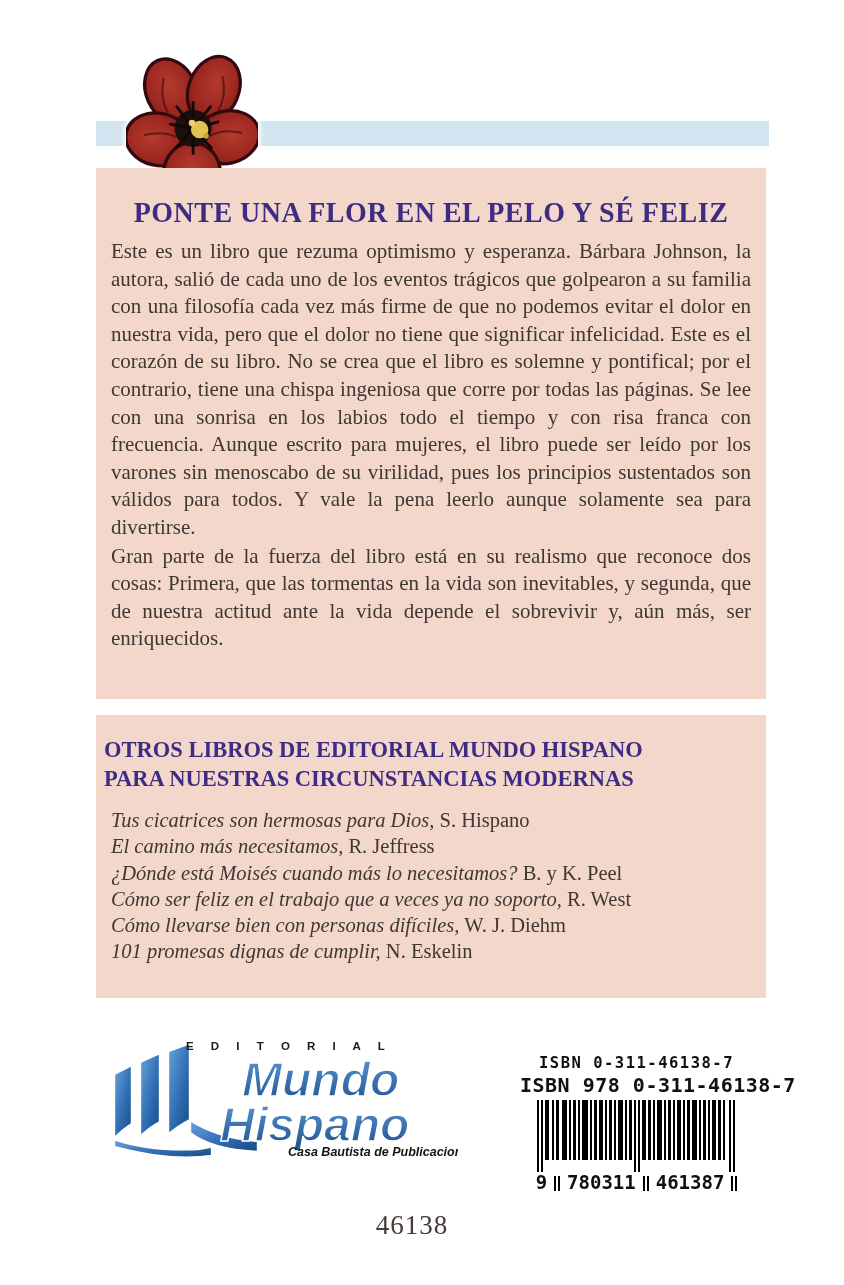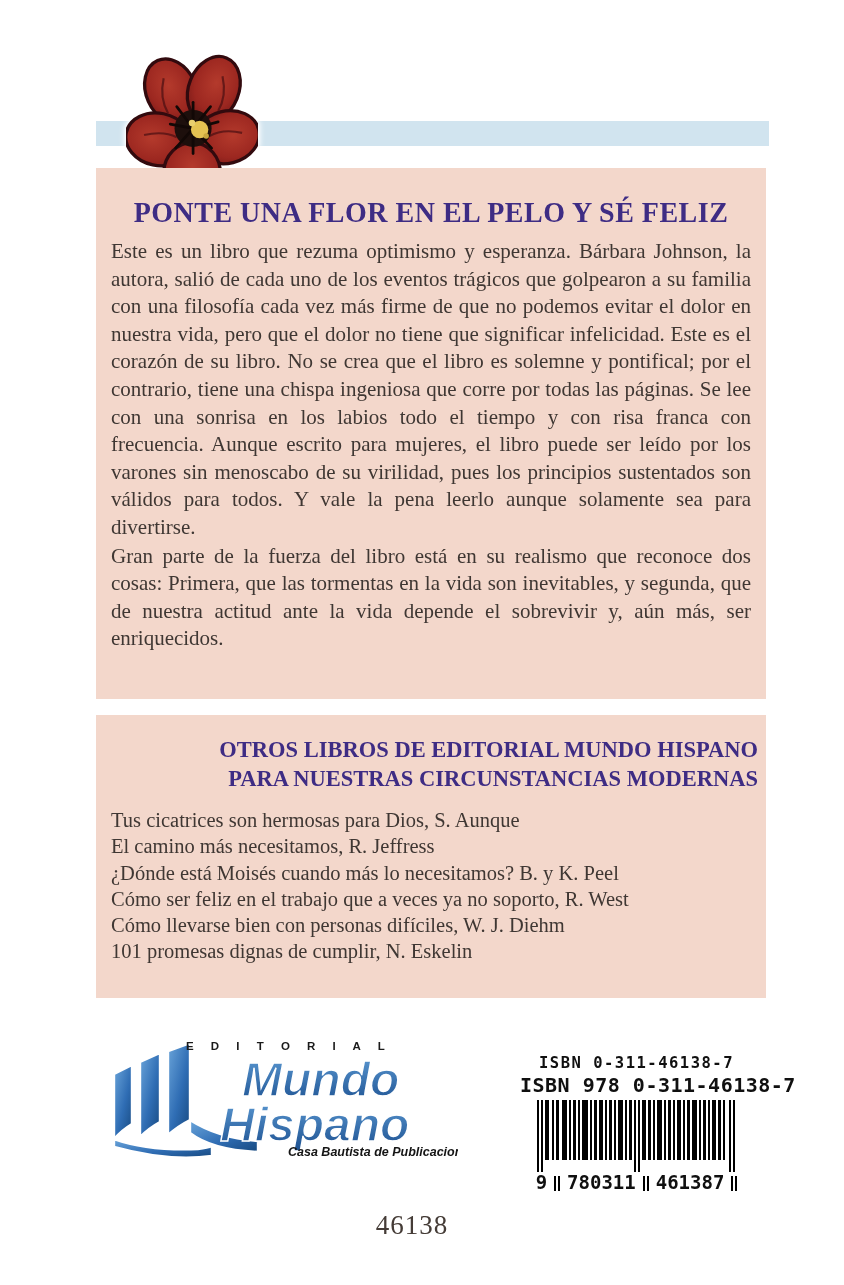--- a/index.html
+++ b/index.html
@@ -37,31 +37,31 @@
     transform:scaleY(1.08);
   }
   .body-text{
     margin:1px 15px;
     font-size:21px;line-height:27.6px;
     text-align:justify;
     color:#3f3733;
   }
   .other-heading{
     margin:20px 8px 14px 8px;
-    text-align:right;
+    text-align:left;
     font-size:22.5px;font-weight:bold;line-height:29px;
     color:#3e2c84;
   }
   .book-list{
     list-style:none;margin:0;padding:0 15px;
   }
   .book-list li{
     font-size:20.5px;line-height:26.3px;color:#3f3733;
   }
-  .book-list .bk-title{}
+  .book-list .bk-title{font-style:italic;}
   .book-list .bk-author{font-style:normal;}
   .logo{position:absolute;left:108px;top:1034px;width:350px;height:132px;}
   .catalog-number{
     position:absolute;left:312px;top:1210px;width:200px;
     text-align:center;
     font-size:27px;color:#453c37;letter-spacing:1px;
   }
   .barcode-box{
     position:absolute;left:520px;top:1047px;width:233px;height:147px;
     background:#ffffff;
@@ -138,21 +138,21 @@
     <p class="body-text">Este es un libro que rezuma optimismo y esperanza. Bárbara Johnson, la autora, salió de cada uno de los eventos trágicos que golpearon a su familia con una filosofía cada vez más firme de que no podemos evitar el dolor en nuestra vida, pero que el dolor no tiene que significar infelicidad. Este es el corazón de su libro. No se crea que el libro es solemne y pontifical; por el contrario, tiene una chispa ingeniosa que corre por todas las páginas. Se lee con una sonrisa en los labios todo el tiempo y con risa franca con frecuencia. Aunque escrito para mujeres, el libro puede ser leído por los varones sin menoscabo de su virilidad, pues los principios sustentados son válidos para todos. Y vale la pena leerlo aunque solamente sea para divertirse.</p>
     <p class="body-text">Gran parte de la fuerza del libro está en su realismo que reconoce dos cosas: Primera, que las tormentas en la vida son inevitables, y segunda, que de nuestra actitud ante la vida depende el sobrevivir y, aún más, ser enriquecidos.</p>
   </section>
 
   <section class="panel panel2">
     <h2 class="other-heading">
       <span>OTROS LIBROS DE EDITORIAL MUNDO HISPANO</span><br>
       <span>PARA NUESTRAS CIRCUNSTANCIAS MODERNAS</span>
     </h2>
     <ul class="book-list">
-      <li><span class="bk-title">Tus cicatrices son hermosas para Dios,</span> <span class="bk-author">S. Aunque</span></li>
+      <li><span class="bk-title">Tus cicatrices son hermosas para Dios,</span> <span class="bk-author">S. Hispano</span></li>
       <li><span class="bk-title">El camino más necesitamos,</span> <span class="bk-author">R. Jeffress</span></li>
       <li><span class="bk-title">¿Dónde está Moisés cuando más lo necesitamos?</span> <span class="bk-author">B. y K. Peel</span></li>
       <li><span class="bk-title">Cómo ser feliz en el trabajo que a veces ya no soporto,</span> <span class="bk-author">R. West</span></li>
       <li><span class="bk-title">Cómo llevarse bien con personas difíciles,</span> <span class="bk-author">W. J. Diehm</span></li>
       <li><span class="bk-title">101 promesas dignas de cumplir,</span> <span class="bk-author">N. Eskelin</span></li>
     </ul>
   </section>
 
   <svg class="logo" viewBox="0 0 350 132">
     <defs>

